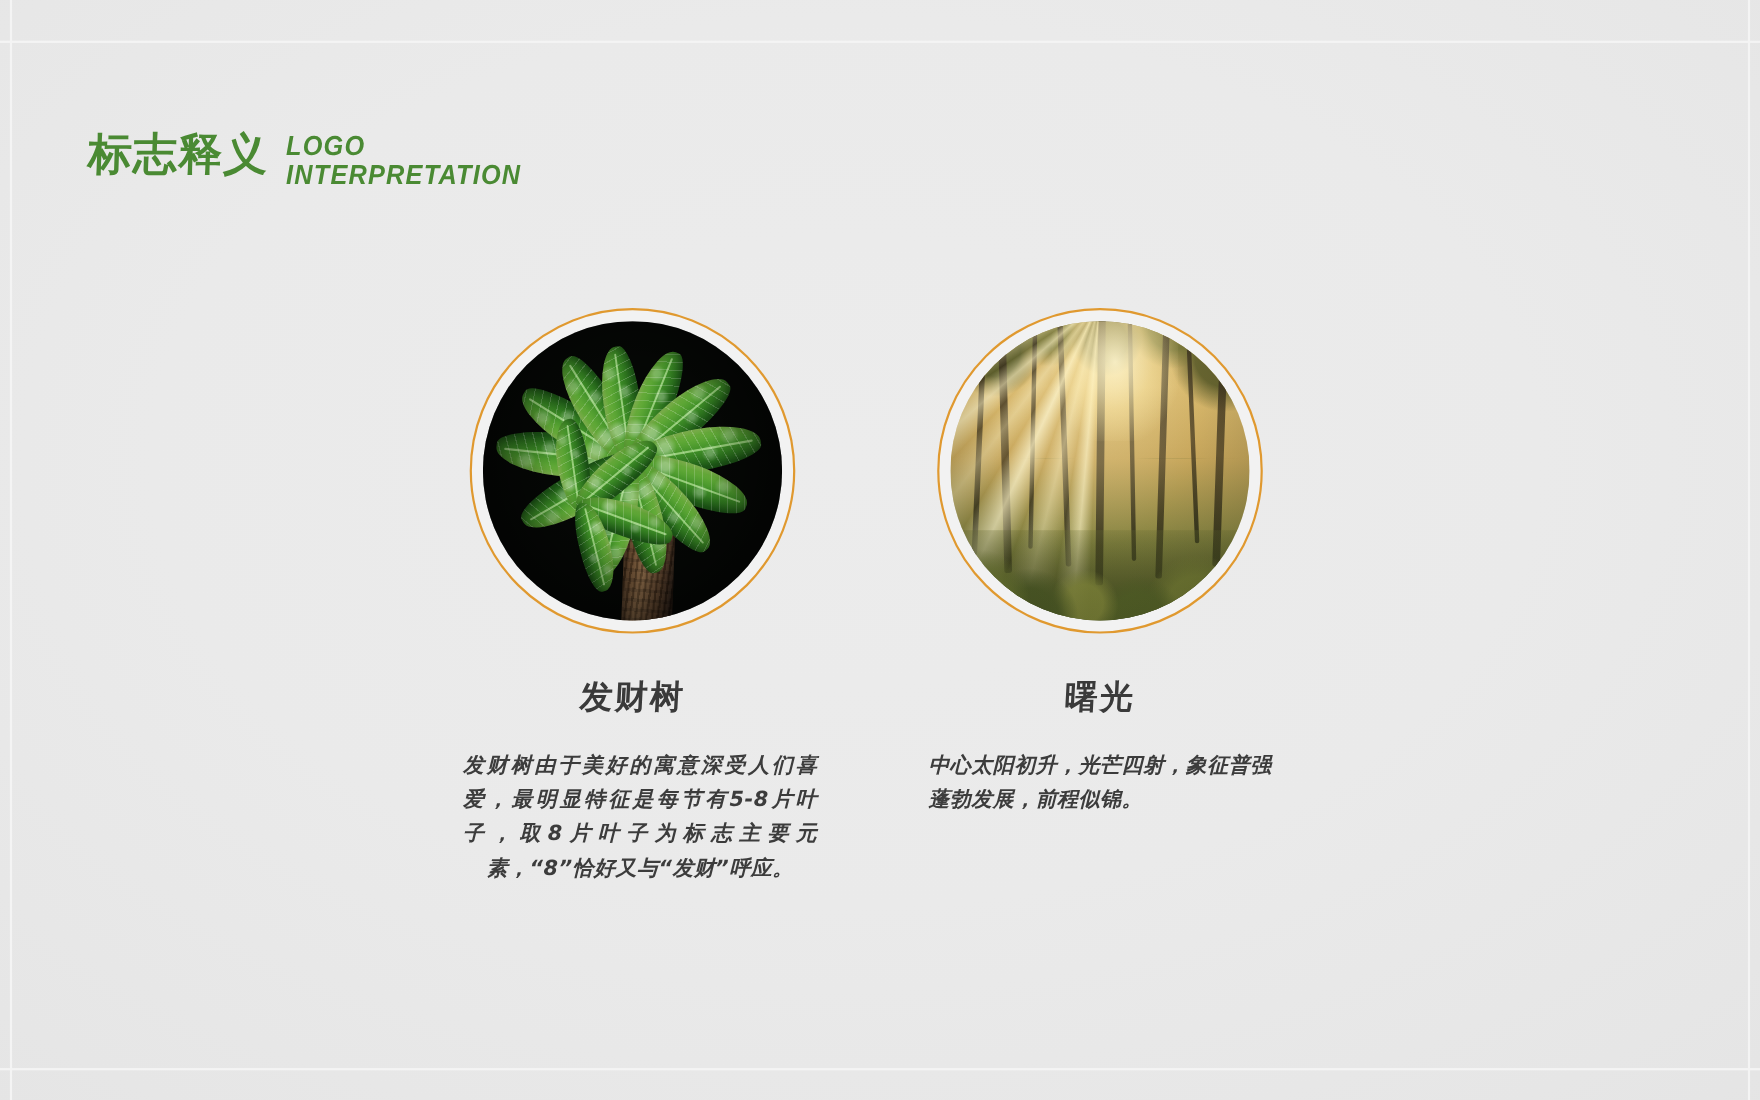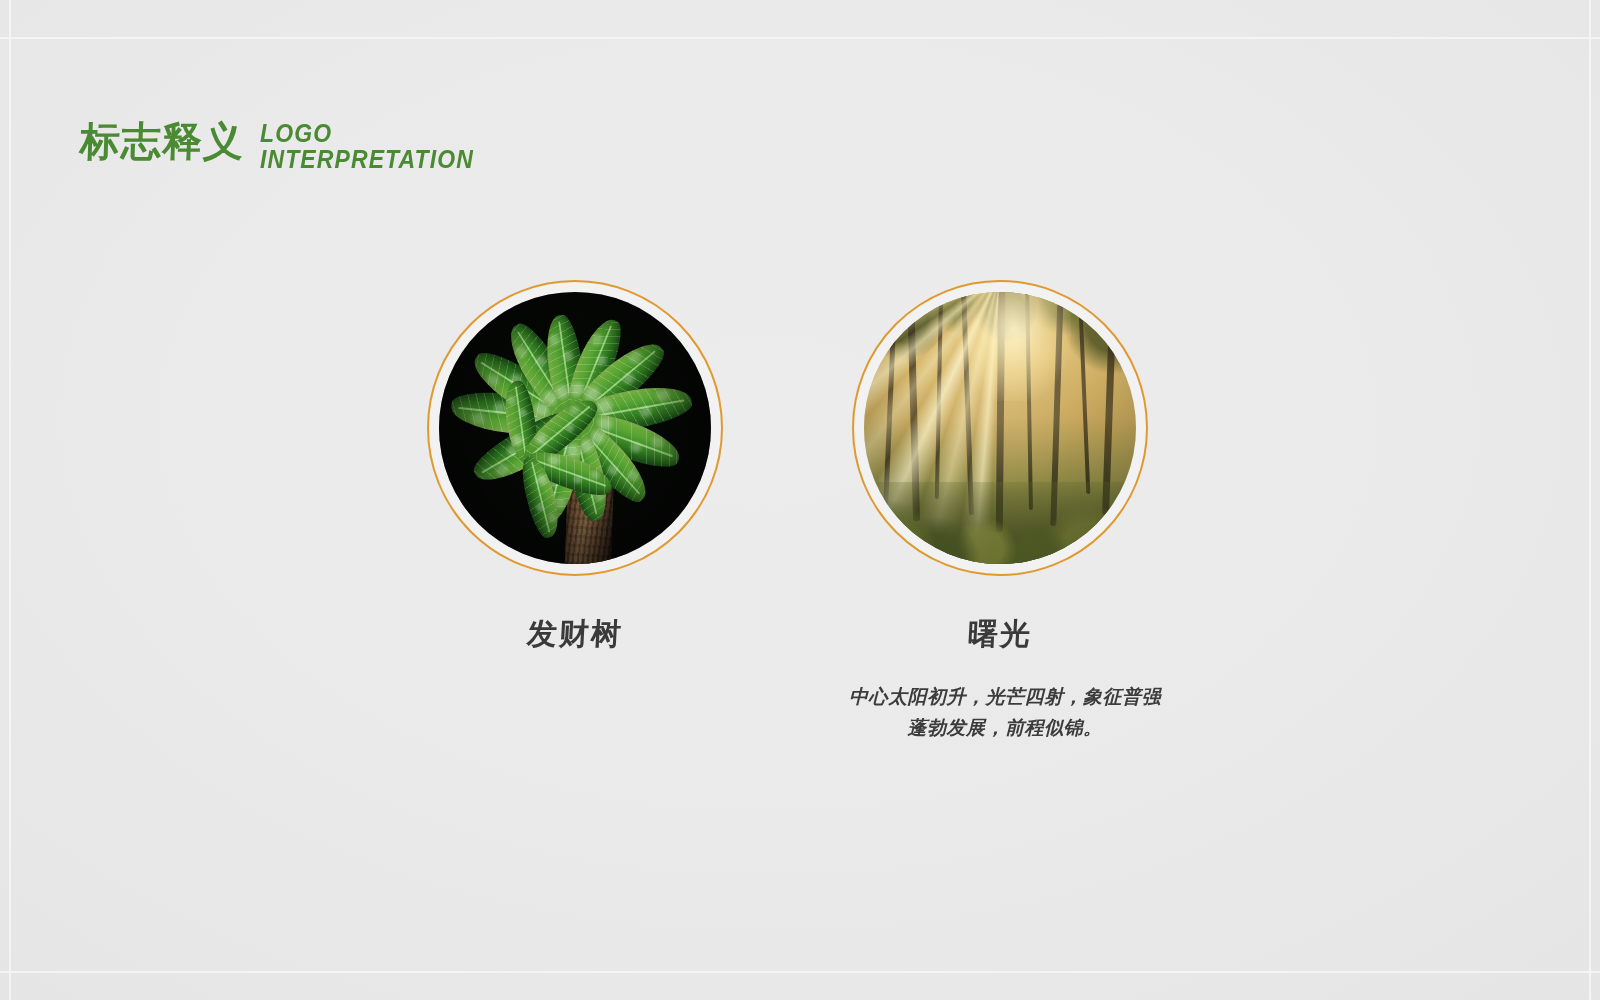--- a/index.html
+++ b/index.html
@@ -291,21 +291,21 @@
     margin-top: 26px;
     font-family: "DejaVu Sans", "Liberation Sans", sans-serif;
     font-style: italic;
     font-size: 19px;
     font-weight: 600;
     line-height: 31px;
     color: #3c3c3c;
     letter-spacing: .5px;
   }
   .caption-body.center-last { text-align: justify; text-align-last: center; }
-  .caption-body.left        { text-align: center; }
+  .caption-body.left        { text-align: left; }
   .col-left  .caption-body { width: 322px; margin-left: 66px; }
   .col-right .caption-body { width: 322px; margin-left: 64px; }
 </style>
 </head>
 <body>
 
 <div class="page">
 
   <div class="frame-line frame-top"></div>
   <div class="frame-line frame-bottom"></div>
@@ -343,20 +343,21 @@
               <div class="leaf l4"></div>
               <div class="leaf l6"></div>
               <div class="leaf l8"></div>
               <div class="leaf l10"></div>
             </div>
             <div class="vignette"></div>
           </div>
         </div>
       </div>
       <div class="caption-title">发财树</div>
+      <div class="caption-body center-last">发财树由于美好的寓意深受人们喜爱，最明显特征是每节有5-8片叶子，取8片叶子为标志主要元素，“8”恰好又与“发财”呼应。</div>
     </div>
 
     <div class="col col-right">
       <div class="medallion">
         <div class="medallion-inner">
           <div class="art-forest">
             <div class="canopy"></div>
             <div class="trunkv t1"></div>
             <div class="trunkv t2"></div>
             <div class="trunkv t3"></div>

